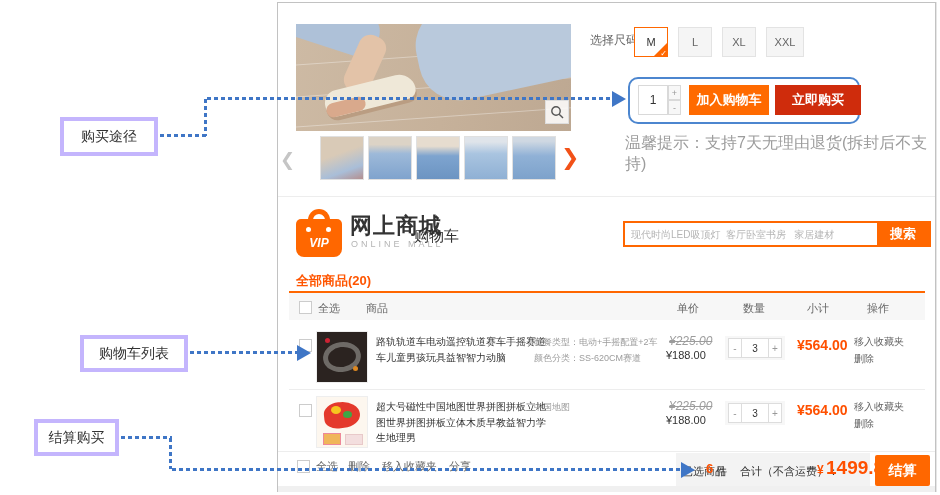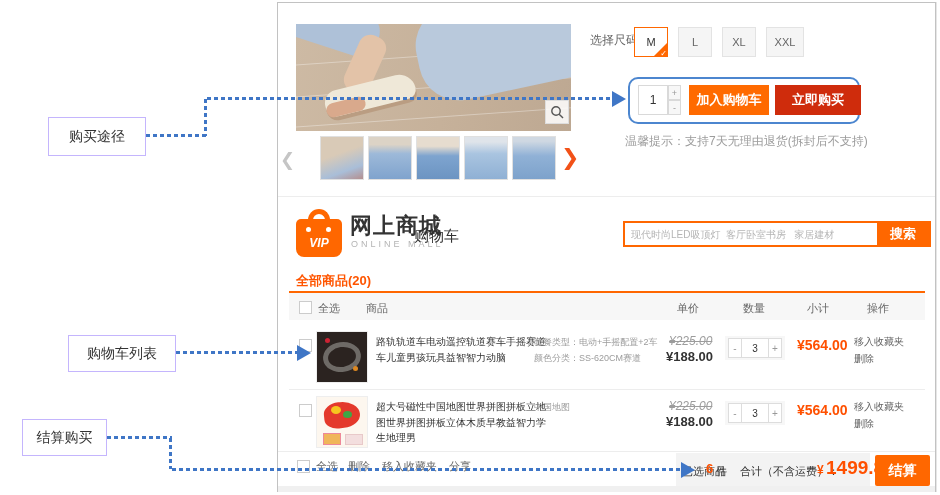--- a/index.html
+++ b/index.html
@@ -1,21 +1,21 @@
 <!DOCTYPE html>
 <html><head>
 <meta charset="utf-8">
 <style>
   * { margin:0; padding:0; box-sizing:border-box; }
   body { background:#fff; font-family:"Liberation Sans","DejaVu Sans",sans-serif; }
   .stage { position:relative; width:940px; height:495px; background:#fff; overflow:hidden; }
 
   
-  .ann-box { position:absolute; border:1px solid #c4b5fd; background:#fff; color:#333;
-             font-size:14px; display:flex; align-items:center; justify-content:center; z-index:30; }
+  .ann-box { position:absolute; border:4px solid #c4b5fd; background:#fff; color:#333;
+             font-size:14px; display:flex; align-items:center; justify-content:center; z-index:30;margin-left:12px; }
   .hdots { position:absolute; height:3px; z-index:25;
            background:repeating-linear-gradient(90deg,#3f76c6 0 4px,transparent 4px 7px); }
   .vdots { position:absolute; width:3px; z-index:25;
            background:repeating-linear-gradient(180deg,#3f76c6 0 4px,transparent 4px 7px); }
   .arrow-r { position:absolute; width:0; height:0; z-index:26;
              border-left:14px solid #3f76c6; border-top:8px solid transparent; border-bottom:8px solid transparent; }
 
   
   .panel { position:absolute; left:277px; top:2px; width:659px; height:490px;
            background:#fff; border:1px solid #c2c2c2; box-shadow:1px 0 0 #e6e6e6; }
@@ -50,21 +50,21 @@
   
   .buy-ring { left:350px; top:74px; width:232px; height:47px; border:2px solid #4c86cf; border-radius:10px; }
   .qty-input { left:360px; top:82px; width:30px; height:30px; border:1px solid #d9d9d9; background:#fff;
                font-size:12px; color:#333; display:flex; align-items:center; justify-content:center; }
   .spin { left:390px; width:13px; height:15px; background:#f7f7f7; border:1px solid #d9d9d9;
           color:#999; font-size:9px; display:flex; align-items:center; justify-content:center; }
   .btn-cart { left:411px; top:82px; width:80px; height:30px; background:#ff6a00; color:#fff;
               font-size:13px; font-weight:bold; display:flex; align-items:center; justify-content:center; }
   .btn-buy { left:497px; top:82px; width:86px; height:30px; background:#cf2c0c; color:#fff;
              font-size:13px; font-weight:bold; display:flex; align-items:center; justify-content:center; }
-  .tip { left:347px; top:130px; font-size:12px; color:#9c9c9c; }
+  .tip { left:347px; top:130px; font-size:16px; color:#9c9c9c; }
 
   .sec-div { left:0; top:193px; width:657px; height:1px; background:#ededed; }
 
   
   .bag { left:18px; top:206px; width:34px; height:48px; }
   .bag-handle { position:absolute; left:12px; top:0; width:22px; height:18px; border:5px solid #ff6700; border-bottom:none; border-radius:12px 12px 0 0; }
   .bag-body { position:absolute; left:0; top:10px; width:46px; height:38px; background:#ff6700; border-radius:5px 5px 8px 8px; }
   .bag-eye { position:absolute; top:8px; width:5px; height:5px; background:#fff; border-radius:50%; }
   .bag-vip { position:absolute; left:0; top:17px; width:46px; text-align:center; color:#fff; font-size:12px; font-weight:bold; font-style:italic; }
   .logo-title { left:72px; top:208px; font-size:22px; font-weight:bold; color:#333; letter-spacing:1px; }
@@ -80,21 +80,21 @@
 
   
   .tab { left:18px; top:269px; font-size:13px; font-weight:bold; color:#ff5500; }
   .tab-line { left:11px; top:288px; width:636px; height:2px; background:#ff6700; }
   .thead { left:11px; top:290px; width:636px; height:27px; background:#f7f7f7; }
   .th { top:298px; font-size:11px; color:#666; }
   .cb { width:13px; height:13px; border:1px solid #ccc; background:#fff; }
   .row-title { font-size:10px; color:#333; width:170px; line-height:1.55; }
   .row-spec { font-size:9px; color:#9c9c9c; line-height:1.7; }
   .price-old { font-size:12px; color:#9c9c9c; text-decoration:line-through;font-style:italic; }
-  .price-now { font-size:13px; color:#333; font-weight:bold; }
+  .price-now { font-size:11px; color:#333; font-weight:normal; }
   .subtotal { font-size:14px; color:#ff5000; font-weight:bold; }
   .op { font-size:10px; color:#666; }
   .stepper { height:24px; background:#f7f7f7; display:flex; align-items:center; padding:0 3px; position:absolute; }
   .stepper > * { position:static; }
   .st-btn { width:14px; height:20px; background:#fff; border:1px solid #ddd; color:#999; font-size:10px;
             display:flex; align-items:center; justify-content:center; }
   .st-val { width:26px; height:20px; background:#fff; border-top:1px solid #ddd; border-bottom:1px solid #ddd;
             color:#333; font-size:10px; display:flex; align-items:center; justify-content:center; }
   .row-div { left:11px; top:386px; width:636px; height:1px; background:#ededed; }
 

